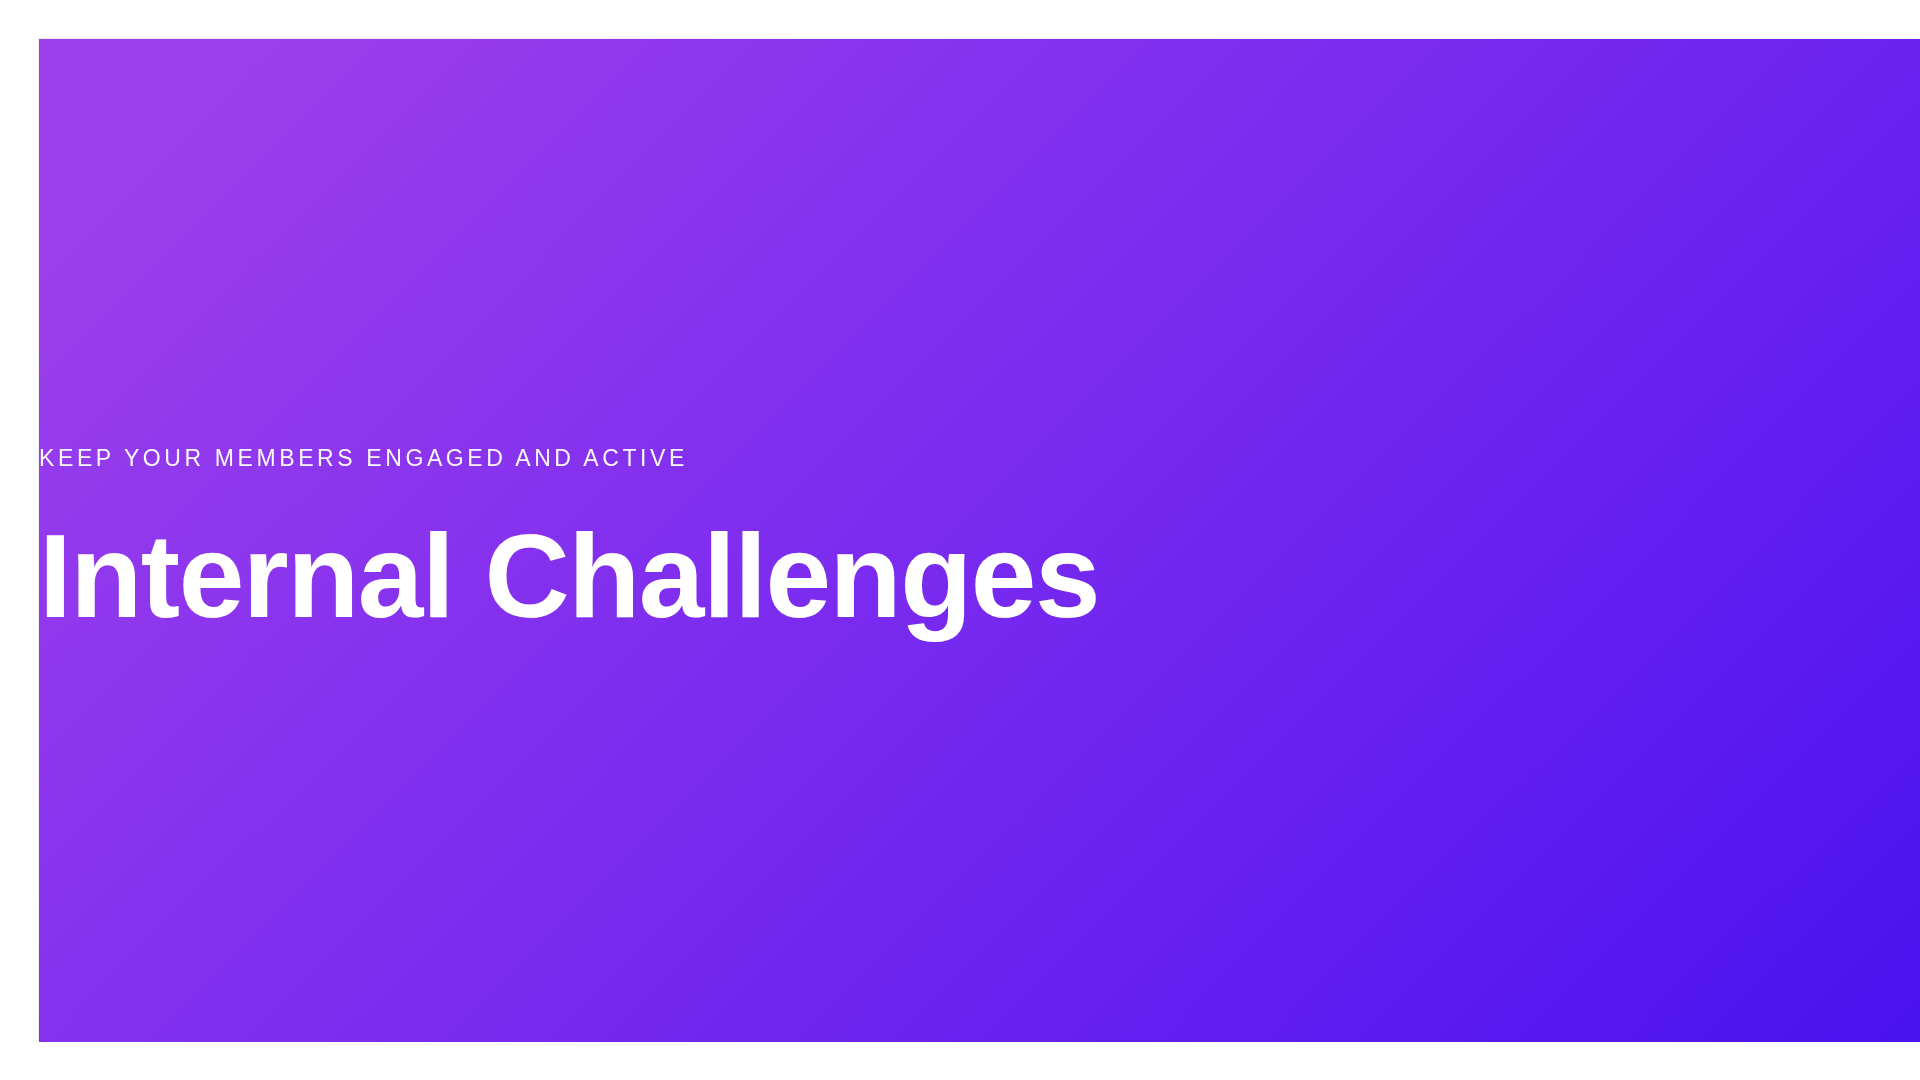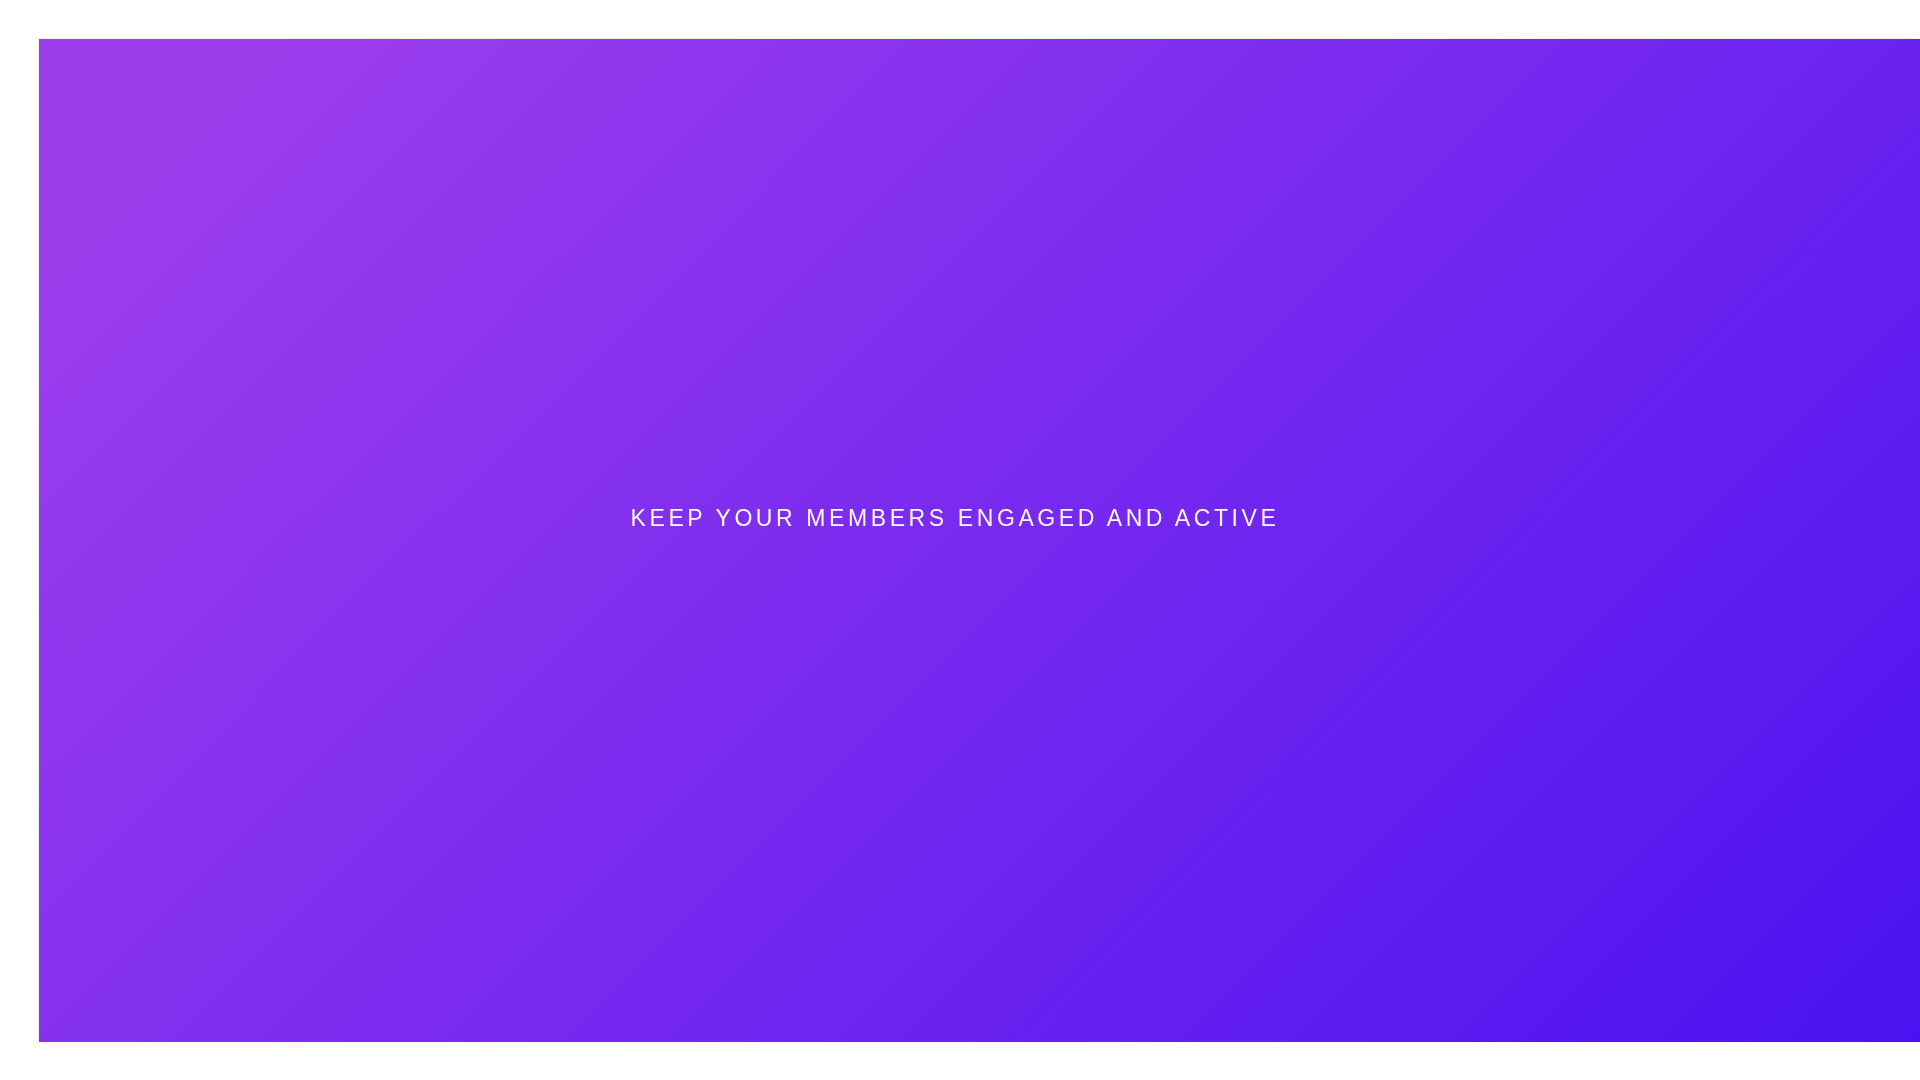--- a/index.html
+++ b/index.html
@@ -42,21 +42,21 @@
 
   
   #slide-content {
     position: absolute;
     left: 0;
     right: 0;
     top: 50%;
     transform: translateY(-50%);
     display: flex;
     flex-direction: column;
-    align-items: center;
+    align-items: flex-start;
     justify-content: center;
     text-align: center;
     padding-right: 49px; 
   }
 
   .kicker {
     color: #ffffff;
     font-family: "Liberation Sans", sans-serif;
     font-size: 23px;
     font-weight: 400;
@@ -84,18 +84,19 @@
 <body>
 
 <div id="page" style="background: rgb(255, 255, 255);">
 
   <section id="slide" style="background: linear-gradient(135deg, rgb(155, 62, 236) 0%, rgb(155, 62, 236) 8%, rgb(122, 43, 239) 48%, rgb(74, 18, 240) 100%);">
 
     <div id="slide-content">
 
       <p class="kicker" style="color: rgb(255, 255, 255);">KEEP YOUR MEMBERS ENGAGED AND ACTIVE</p>
 
+      <h1 class="headline" style="color: rgb(255, 255, 255);">Internal Challenges</h1>
 
     </div>
 
   </section>
 
 </div>
 
 </body></html>

